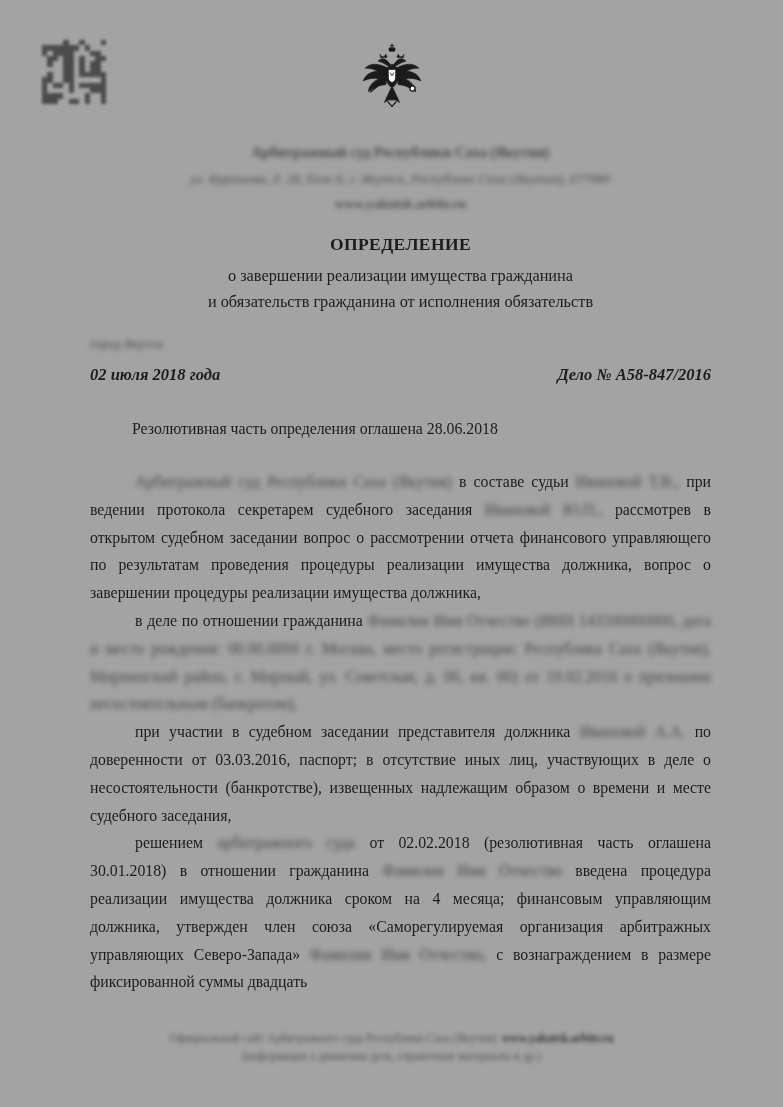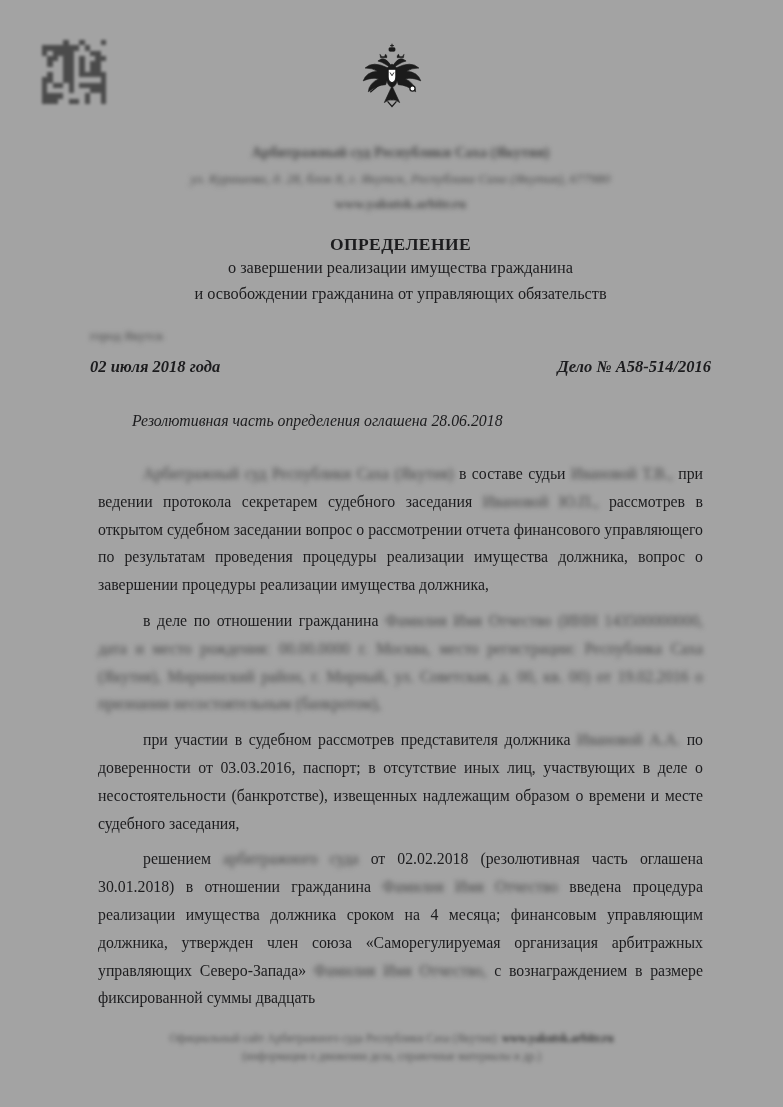--- a/index.html
+++ b/index.html
@@ -27,32 +27,32 @@
   .qr-cell.on{background:#2a2a2a;}
 
   
   .emblem{display:block;margin:42px auto 0;width:64px;height:70px;filter:blur(.4px);}
 
   .court-name{margin-top:32px;text-align:center;font-weight:700;font-size:14.5px;line-height:16px;}
   .court-address{margin-top:11px;text-align:center;font-style:italic;font-size:13.5px;line-height:15px;}
   .court-site{margin-top:10px;text-align:center;font-size:13.5px;line-height:15px;font-weight:700;}
 
   .doc-title{margin-top:23px;text-align:center;font-weight:700;font-size:17.5px;line-height:21px;letter-spacing:.4px;}
-  .doc-sub{margin-top:0;text-align:center;font-size:16.3px;line-height:26px;}
+  .doc-sub{margin-top:8px;text-align:center;font-size:16.3px;line-height:26px;}
   .doc-sub + .doc-sub{margin-top:0;}
 
   .city{margin-top:21px;font-size:13px;line-height:15px;}
   .date-row{display:flex;justify-content:space-between;align-items:baseline;
     margin-top:13px;font-weight:700;font-style:italic;font-size:16.5px;line-height:22px;gap:10px;}
 
   .res-block{margin-top:29px;font-size:15.8px;line-height:28px;}
-  .res-line{padding-left:42px;font-style:italic;}
+  .res-line{padding-left:42px;}
 
   .body-text{margin-top:25px;}
-  .para{margin:8px;font-size:15.8px;line-height:27.8px;text-align:justify;text-indent:45px;}
+  .para{margin:0;font-size:15.8px;line-height:27.8px;text-align:justify;text-indent:45px;}
   .ustanovil{margin:0;font-size:15.8px;line-height:27.8px;text-align:center;text-indent:0;}
 
   .footer{
     position:absolute;left:0;right:0;bottom:42px;
     text-align:center;font-size:11.5px;line-height:18px;
     filter:blur(2.2px);color:#555;
   }
   .footer b{font-weight:700;color:#333;}
 </style>
 </head>
@@ -239,40 +239,40 @@
   </svg>
 
   <div class="content">
 
     <div class="court-name rb">Арбитражный суд Республики Саха (Якутия)</div>
     <div class="court-address rb">ул. Курашова, д. 28, блок 8, г. Якутск, Республика Саха (Якутия), 677980</div>
     <div class="court-site rb">www.yakutsk.arbitr.ru</div>
 
     <div class="doc-title">ОПРЕДЕЛЕНИЕ</div>
     <div class="doc-sub">о завершении реализации имущества гражданина</div>
-    <div class="doc-sub">и освобождении гражданина от управляющих обязательств</div>
+    <div class="doc-sub">и обязательств гражданина от исполнения обязательств</div>
 
     <div class="city rb">город Якутск</div>
 
     <div class="date-row">
       <span>02 июля 2018 года</span>
-      <span>Дело № А58-514/2016</span>
+      <span>Дело № А58-847/2016</span>
     </div>
 
     <div class="res-block">
       <div class="res-line">Резолютивная часть определения оглашена 28.06.2018</div>
     </div>
 
     <div class="body-text">
 
       <p class="para"><span class="rb">Арбитражный суд Республики Саха (Якутия)</span><span> в составе судьи </span><span class="rb">Ивановой Т.В.,</span><span>  при ведении протокола секретарем судебного заседания </span><span class="rb">Ивановой Ю.П.,</span><span>  рассмотрев в открытом судебном заседании вопрос о рассмотрении отчета финансового управляющего по результатам проведения процедуры реализации имущества должника, вопрос о завершении процедуры реализации имущества должника,</span></p>
 
       <p class="para"><span>в деле по отношении гражданина </span><span class="rb">Фамилия Имя Отчество (ИНН 143500000000, дата и место рождения: 00.00.0000 г. Москва, место регистрации: Республика Саха (Якутия), Мирнинский район, г. Мирный, ул. Советская, д. 00, кв. 00) от 19.02.2016 о признании несостоятельным (банкротом),</span></p>
 
-      <p class="para"><span>при участии в судебном рассмотрев представителя должника </span><span class="rb">Ивановой А.А.</span><span> по доверенности от 03.03.2016, паспорт; в отсутствие иных лиц, участвующих в деле о несостоятельности (банкротстве), извещенных надлежащим образом о времени и месте судебного заседания,</span></p>
+      <p class="para"><span>при участии в судебном заседании представителя должника </span><span class="rb">Ивановой А.А.</span><span> по доверенности от 03.03.2016, паспорт; в отсутствие иных лиц, участвующих в деле о несостоятельности (банкротстве), извещенных надлежащим образом о времени и месте судебного заседания,</span></p>
 
 
       <p class="para"><span>решением </span><span class="rb">арбитражного суда</span><span> от 02.02.2018 (резолютивная часть оглашена 30.01.2018) в отношении гражданина </span><span class="rb">Фамилия Имя Отчество</span><span> введена процедура реализации имущества должника сроком на 4 месяца; финансовым управляющим должника, утвержден член союза «Саморегулируемая организация арбитражных управляющих Северо-Запада» </span><span class="rb">Фамилия Имя Отчество,</span><span> с  вознаграждением в размере фиксированной суммы двадцать</span></p>
 
     </div>
   </div>
 
   <div class="footer">
     <div><span>Официальный сайт Арбитражного суда Республики Саха (Якутия): </span><b>www.yakutsk.arbitr.ru</b></div>
     <div>(информация о движении дела, справочные материалы и др.)</div>

